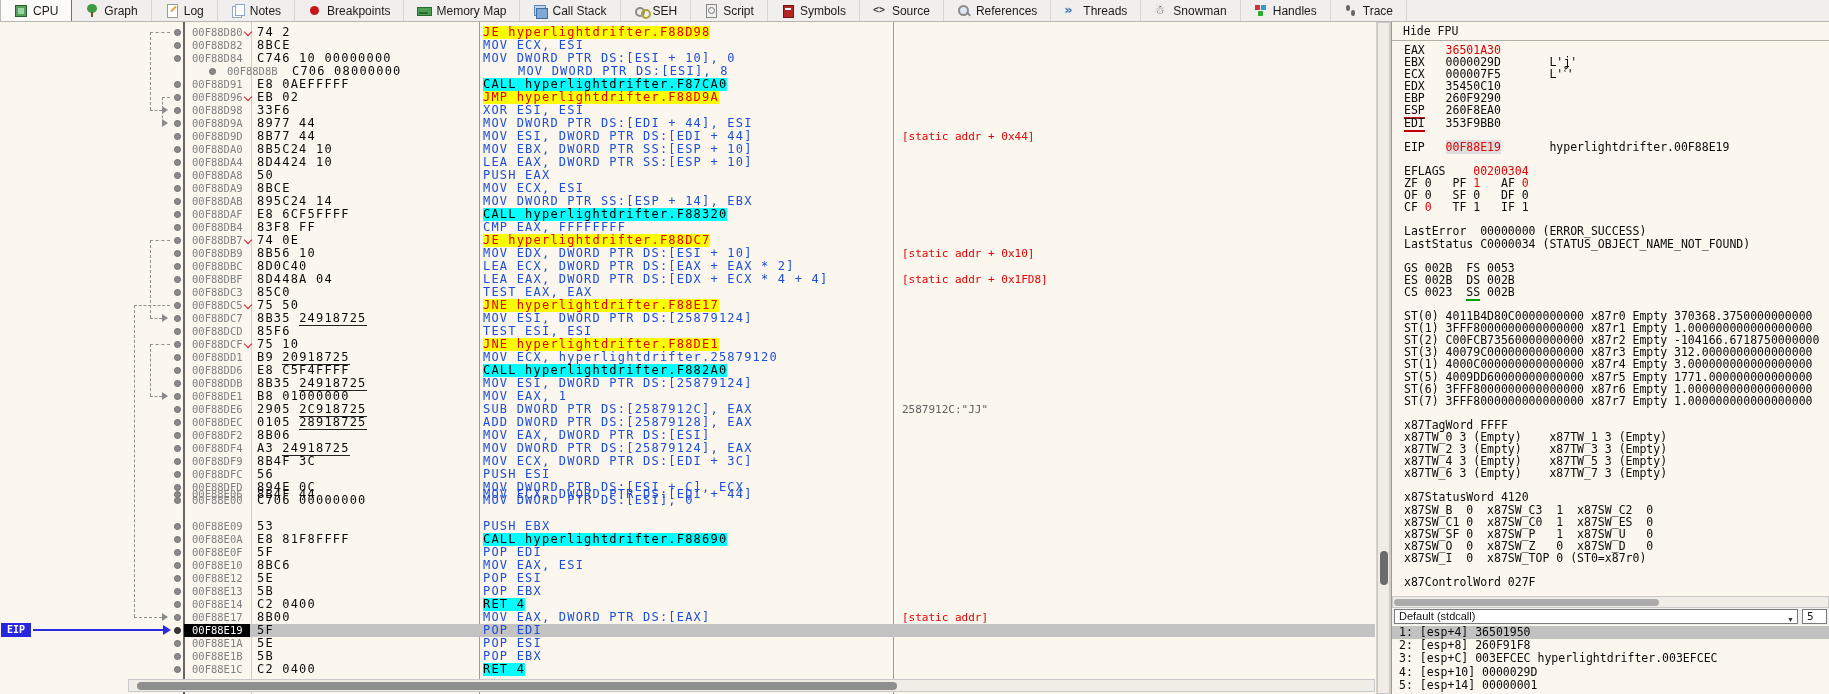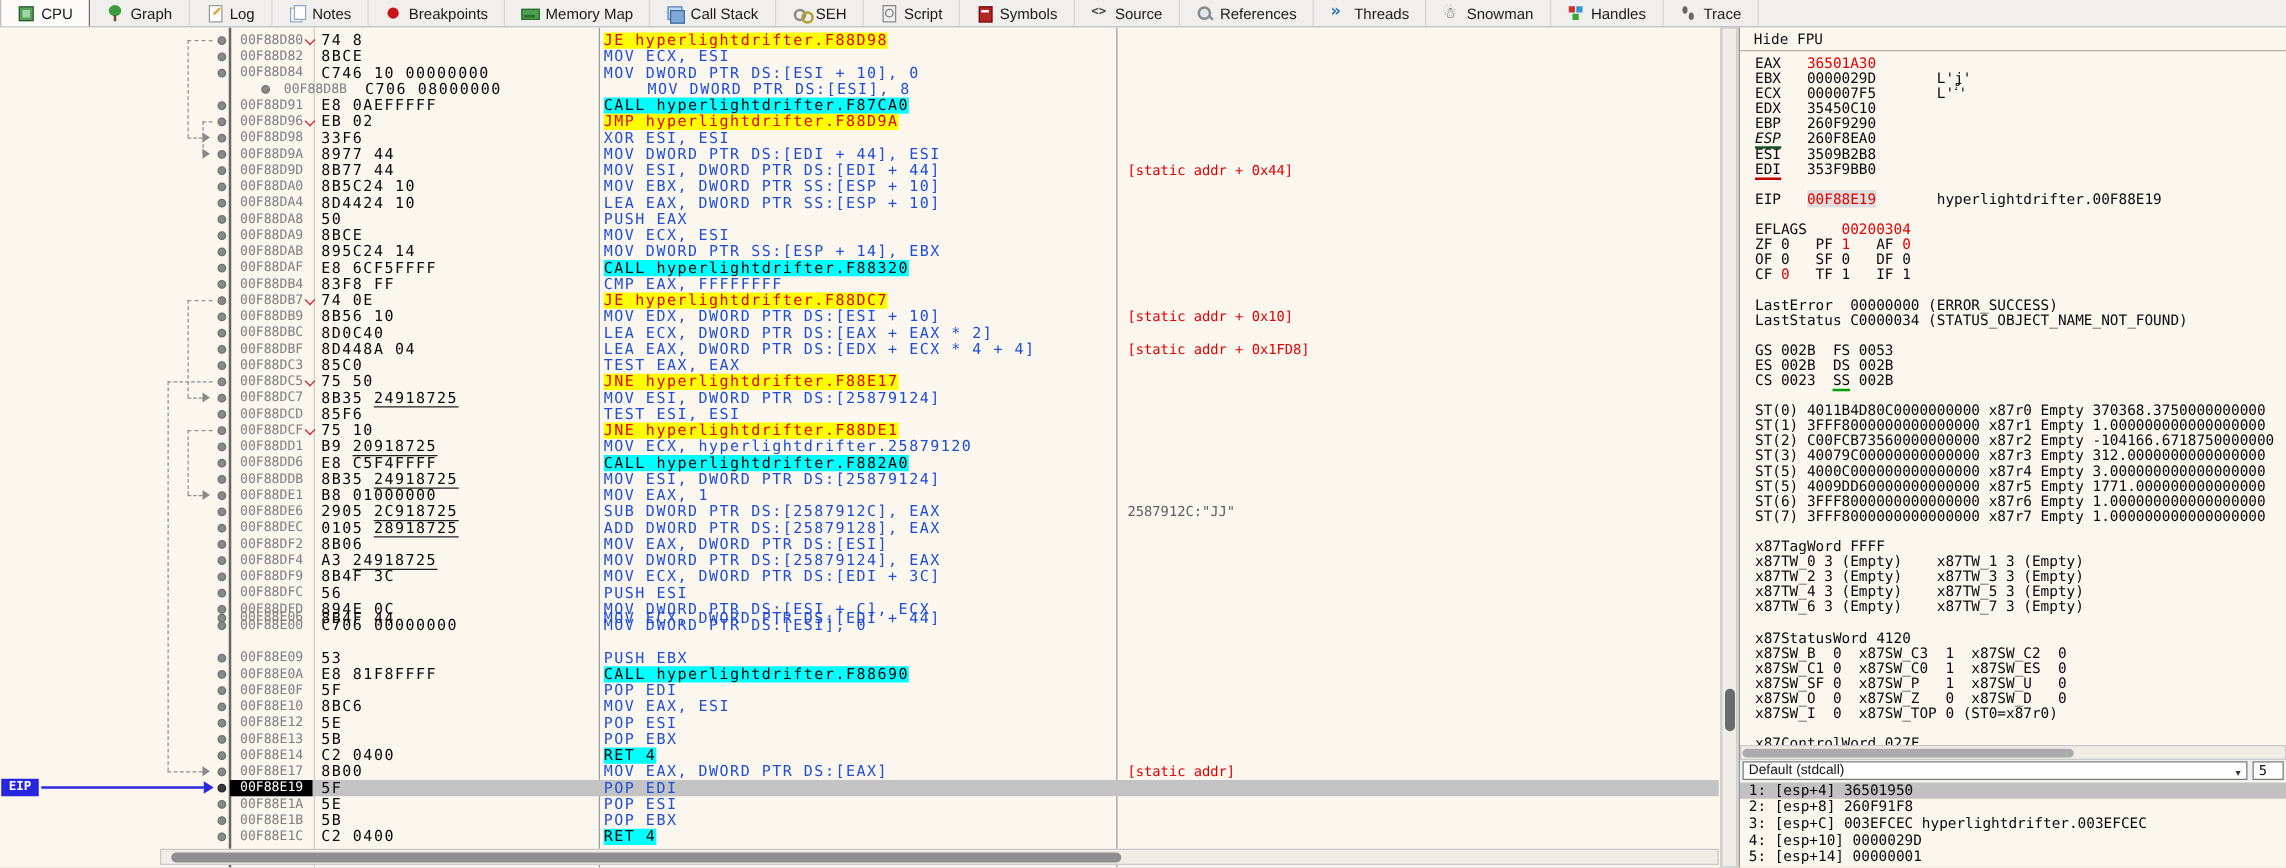--- a/index.html
+++ b/index.html
@@ -80,21 +80,21 @@
   
   #regpane{position:absolute;left:1391px;top:22px;width:438px;height:672px;background:#FBF6EE;
            border-left:1px solid #9A9A9A;box-sizing:border-box;overflow:hidden;}
   #hidefpu{position:absolute;left:0;top:0;right:0;height:18px;border-bottom:1px solid #B5B0A6;
            font:11.5px "DejaVu Sans Mono",monospace;line-height:18px;padding-left:11px;color:#111;}
   #reglines{position:absolute;left:12px;top:22px;right:0;height:552px;overflow:hidden;}
   .rl{height:12.1px;font:11.5px "DejaVu Sans Mono",monospace;line-height:12.1px;
       white-space:pre;color:#0a0a0a;}
   .rl .r{color:#E30000;}
   .rl .rh{color:#E30000;background:#DEDEDE;}
-  .rl .ue{border-bottom:2px solid #14532d;font-style:italic;}
+  .rl .ue{border-bottom:2px solid #b91c1c;}
   .rl .ud{border-bottom:2px solid #C00000;}
   .rl .us{border-bottom:2px solid #00A000;}
   #convbar{position:absolute;left:0;right:0;top:586px;height:17px;background:#F0F0F0;}
   #combo{position:absolute;left:2px;top:1px;width:404px;height:15px;background:#fff;
          border:1px solid #7A7A7A;box-sizing:border-box;font:11px "Liberation Sans",sans-serif;
          line-height:13px;padding-left:4px;color:#111;}
   #combocaret{position:absolute;right:3px;top:3px;font-size:7px;color:#333;}
   #spin{position:absolute;left:410px;top:1px;width:25px;height:15px;background:#fff;
         border:1px solid #7A7A7A;box-sizing:border-box;font:11px "DejaVu Sans Mono",monospace;
         line-height:13px;padding-left:4px;color:#111;}
@@ -176,21 +176,21 @@
 <div id="disasm">
   <div class="vsep dark" style="left:183px"></div>
   <div class="vsep light" style="left:251px"></div>
   <div class="vsep" style="left:479px"></div>
   <div class="vsep" style="left:893px"></div>
   <div id="rows">
       <div class="drow" style="top: 4px;">
         <span class="dot"></span>
         <span class="addr">00F88D80</span>
         <span class="mk"></span>
-        <span class="bytes">74 8</span>
+        <span class="bytes">74 2</span>
         <span class="instr hj">JE hyperlightdrifter.F88D98</span>
       </div>
       <div class="drow" style="top: 17px;">
         <span class="dot"></span>
         <span class="addr">00F88D82</span>
         <span class="bytes">8BCE</span>
         <span class="instr">MOV ECX, ESI</span>
       </div>
       <div class="drow" style="top: 30px; padding-left: 48px;">
         <span class="dot"></span>
@@ -529,42 +529,41 @@
 
 <div id="regpane">
   <div id="hidefpu">Hide FPU</div>
   <div id="reglines">
       <div class="rl"><span>EAX   </span><span class="r">36501A30</span></div>
       <div class="rl"><span>EBX   0000029D       L'ʝ'</span></div>
       <div class="rl"><span>ECX   000007F5       L'ߵ'</span></div>
       <div class="rl"><span>EDX   35450C10</span></div>
       <div class="rl"><span>EBP   260F9290</span></div>
       <div class="rl"><span class="ue">ESP</span><span>   260F8EA0</span></div>
-      <div class="rl"><span>ESI   3509B2B8</span></div>
       <div class="rl"><span class="ud">EDI</span><span>   353F9BB0</span></div>
       <div class="rl"><span></span></div>
       <div class="rl"><span>EIP   </span><span class="rh">00F88E19</span><span>       hyperlightdrifter.00F88E19</span></div>
       <div class="rl"><span></span></div>
       <div class="rl"><span>EFLAGS    </span><span class="r">00200304</span></div>
       <div class="rl"><span>ZF 0   PF </span><span class="r">1</span><span>   AF </span><span class="r">0</span></div>
       <div class="rl"><span>OF 0   SF 0   DF 0</span></div>
       <div class="rl"><span>CF </span><span class="r">0</span><span>   TF 1   IF 1</span></div>
       <div class="rl"><span></span></div>
       <div class="rl"><span>LastError  00000000 (ERROR_SUCCESS)</span></div>
       <div class="rl"><span>LastStatus C0000034 (STATUS_OBJECT_NAME_NOT_FOUND)</span></div>
       <div class="rl"><span></span></div>
       <div class="rl"><span>GS 002B  FS 0053</span></div>
       <div class="rl"><span>ES 002B  DS 002B</span></div>
       <div class="rl"><span>CS 0023  </span><span class="us">SS</span><span> 002B</span></div>
       <div class="rl"><span></span></div>
       <div class="rl"><span>ST(0) 4011B4D80C0000000000 x87r0 Empty 370368.3750000000000</span></div>
       <div class="rl"><span>ST(1) 3FFF8000000000000000 x87r1 Empty 1.000000000000000000</span></div>
       <div class="rl"><span>ST(2) C00FCB73560000000000 x87r2 Empty -104166.6718750000000</span></div>
       <div class="rl"><span>ST(3) 40079C00000000000000 x87r3 Empty 312.0000000000000000</span></div>
-      <div class="rl"><span>ST(5) 4000C000000000000000 x87r4 Empty 3.000000000000000000</span></div>
+      <div class="rl"><span>ST(1) 4000C000000000000000 x87r4 Empty 3.000000000000000000</span></div>
       <div class="rl"><span>ST(5) 4009DD60000000000000 x87r5 Empty 1771.000000000000000</span></div>
       <div class="rl"><span>ST(6) 3FFF8000000000000000 x87r6 Empty 1.000000000000000000</span></div>
       <div class="rl"><span>ST(7) 3FFF8000000000000000 x87r7 Empty 1.000000000000000000</span></div>
       <div class="rl"><span></span></div>
       <div class="rl"><span>x87TagWord FFFF</span></div>
       <div class="rl"><span>x87TW_0 3 (Empty)    x87TW_1 3 (Empty)</span></div>
       <div class="rl"><span>x87TW_2 3 (Empty)    x87TW_3 3 (Empty)</span></div>
       <div class="rl"><span>x87TW_4 3 (Empty)    x87TW_5 3 (Empty)</span></div>
       <div class="rl"><span>x87TW_6 3 (Empty)    x87TW_7 3 (Empty)</span></div>
       <div class="rl"><span></span></div>

